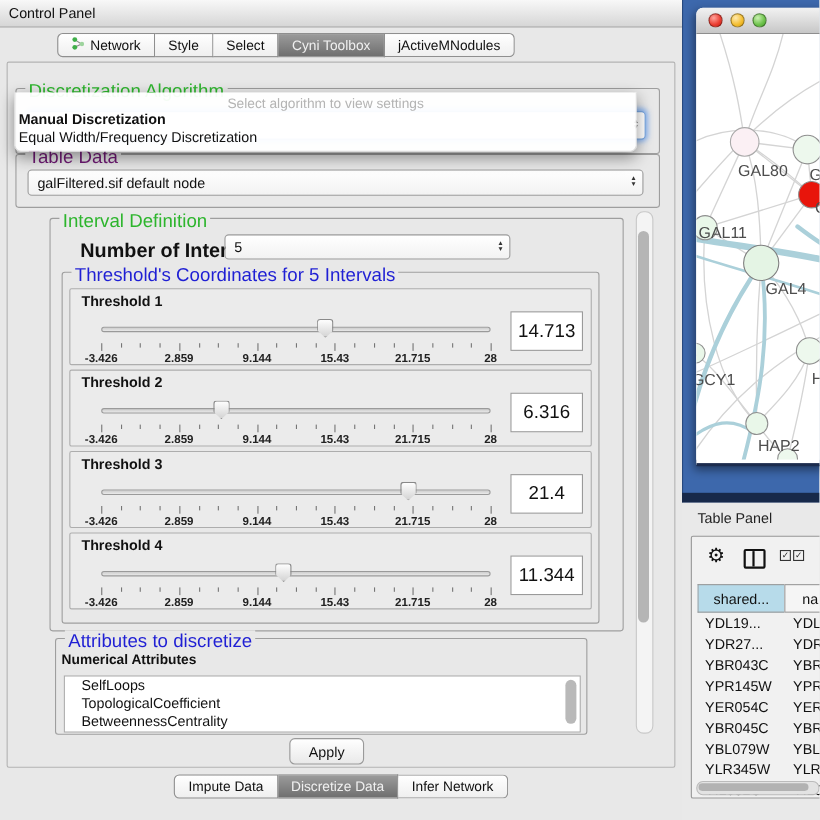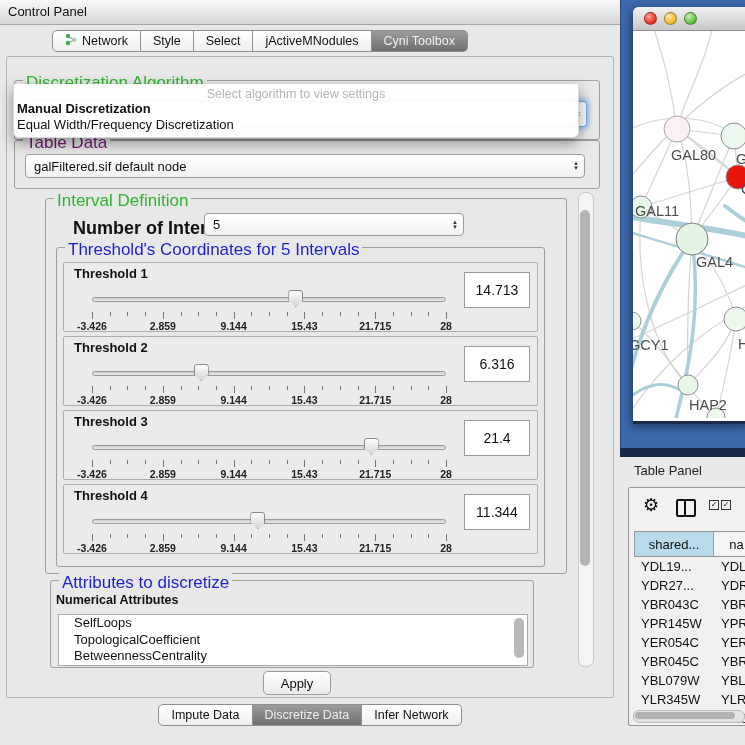--- a/index.html
+++ b/index.html
@@ -68,23 +68,23 @@
   .track{position:absolute;left:0;top:8px;width:100%;height:5px;border:1px solid #9a9a9a;
          border-radius:3px;background:linear-gradient(#cdcdcd,#e9e9e9);box-sizing:border-box}
   .thumb{position:absolute;top:1px;width:15px;height:17px;
          background:linear-gradient(#fefefe,#d4d4d4);border:1px solid #898989;
          border-radius:3px 3px 2px 2px;box-sizing:border-box;
          clip-path:polygon(0 0,100% 0,100% 60%,50% 100%,0 60%)}
   .tick{position:absolute;top:23px;width:1px;height:4px;background:#757575}
   .tick.major{height:7px}
   .tlabel{position:absolute;top:31px;transform:translateX(-50%);font-size:10.5px;
           font-weight:bold;color:#222;white-space:nowrap}
-  .vbox{position:absolute;right:7px;top:9px;width:64px;height:34px;background:#fff;
+  .vbox{position:absolute;right:7px;top:20px;width:64px;height:34px;background:#fff;
         border:1px solid #9a9a9a;display:flex;align-items:center;justify-content:center;
-        font-size:14px}
+        font-size:17px}
 
   #attrs-group{left:50px;top:580px;width:482px;height:86px}
   #attrs-title{color:#1f1fd4}
   #attrs-label{position:absolute;left:5px;top:12px;font-weight:bold;font-size:12.5px}
   #attr-list{position:absolute;left:7px;top:33px;width:468px;height:50px;background:#fff;
              border:1px solid #aaa;overflow:hidden}
   .attr-item{font-size:13px;padding-left:15px;line-height:16.5px;color:#111}
   #attr-scroll-thumb{position:absolute;right:3px;top:3px;width:10px;height:40px;
                      background:#b9b9b9;border-radius:5px}
 
@@ -159,25 +159,25 @@
             <circle cx="9.5" cy="7" r="2" fill="#9ed49e"></circle>
           </svg></span>
         <span>Network</span>
       </div>
       <div class="seg">
         <span>Style</span>
       </div>
       <div class="seg">
         <span>Select</span>
       </div>
+      <div class="seg active">
+        <span>Cyni Toolbox</span>
+      </div>
       <div class="seg">
         <span>jActiveMNodules</span>
-      </div>
-      <div class="seg active">
-        <span>Cyni Toolbox</span>
       </div>
     </div>
 
   <div class="abs" id="content-frame"></div>
 
   <div class="group" id="algo-group">
     <span class="group-title" id="algo-title">Discretization Algorithm</span>
     <div id="algo-combo">
       <span class="spin">▲<br>▼</span>
     </div>

